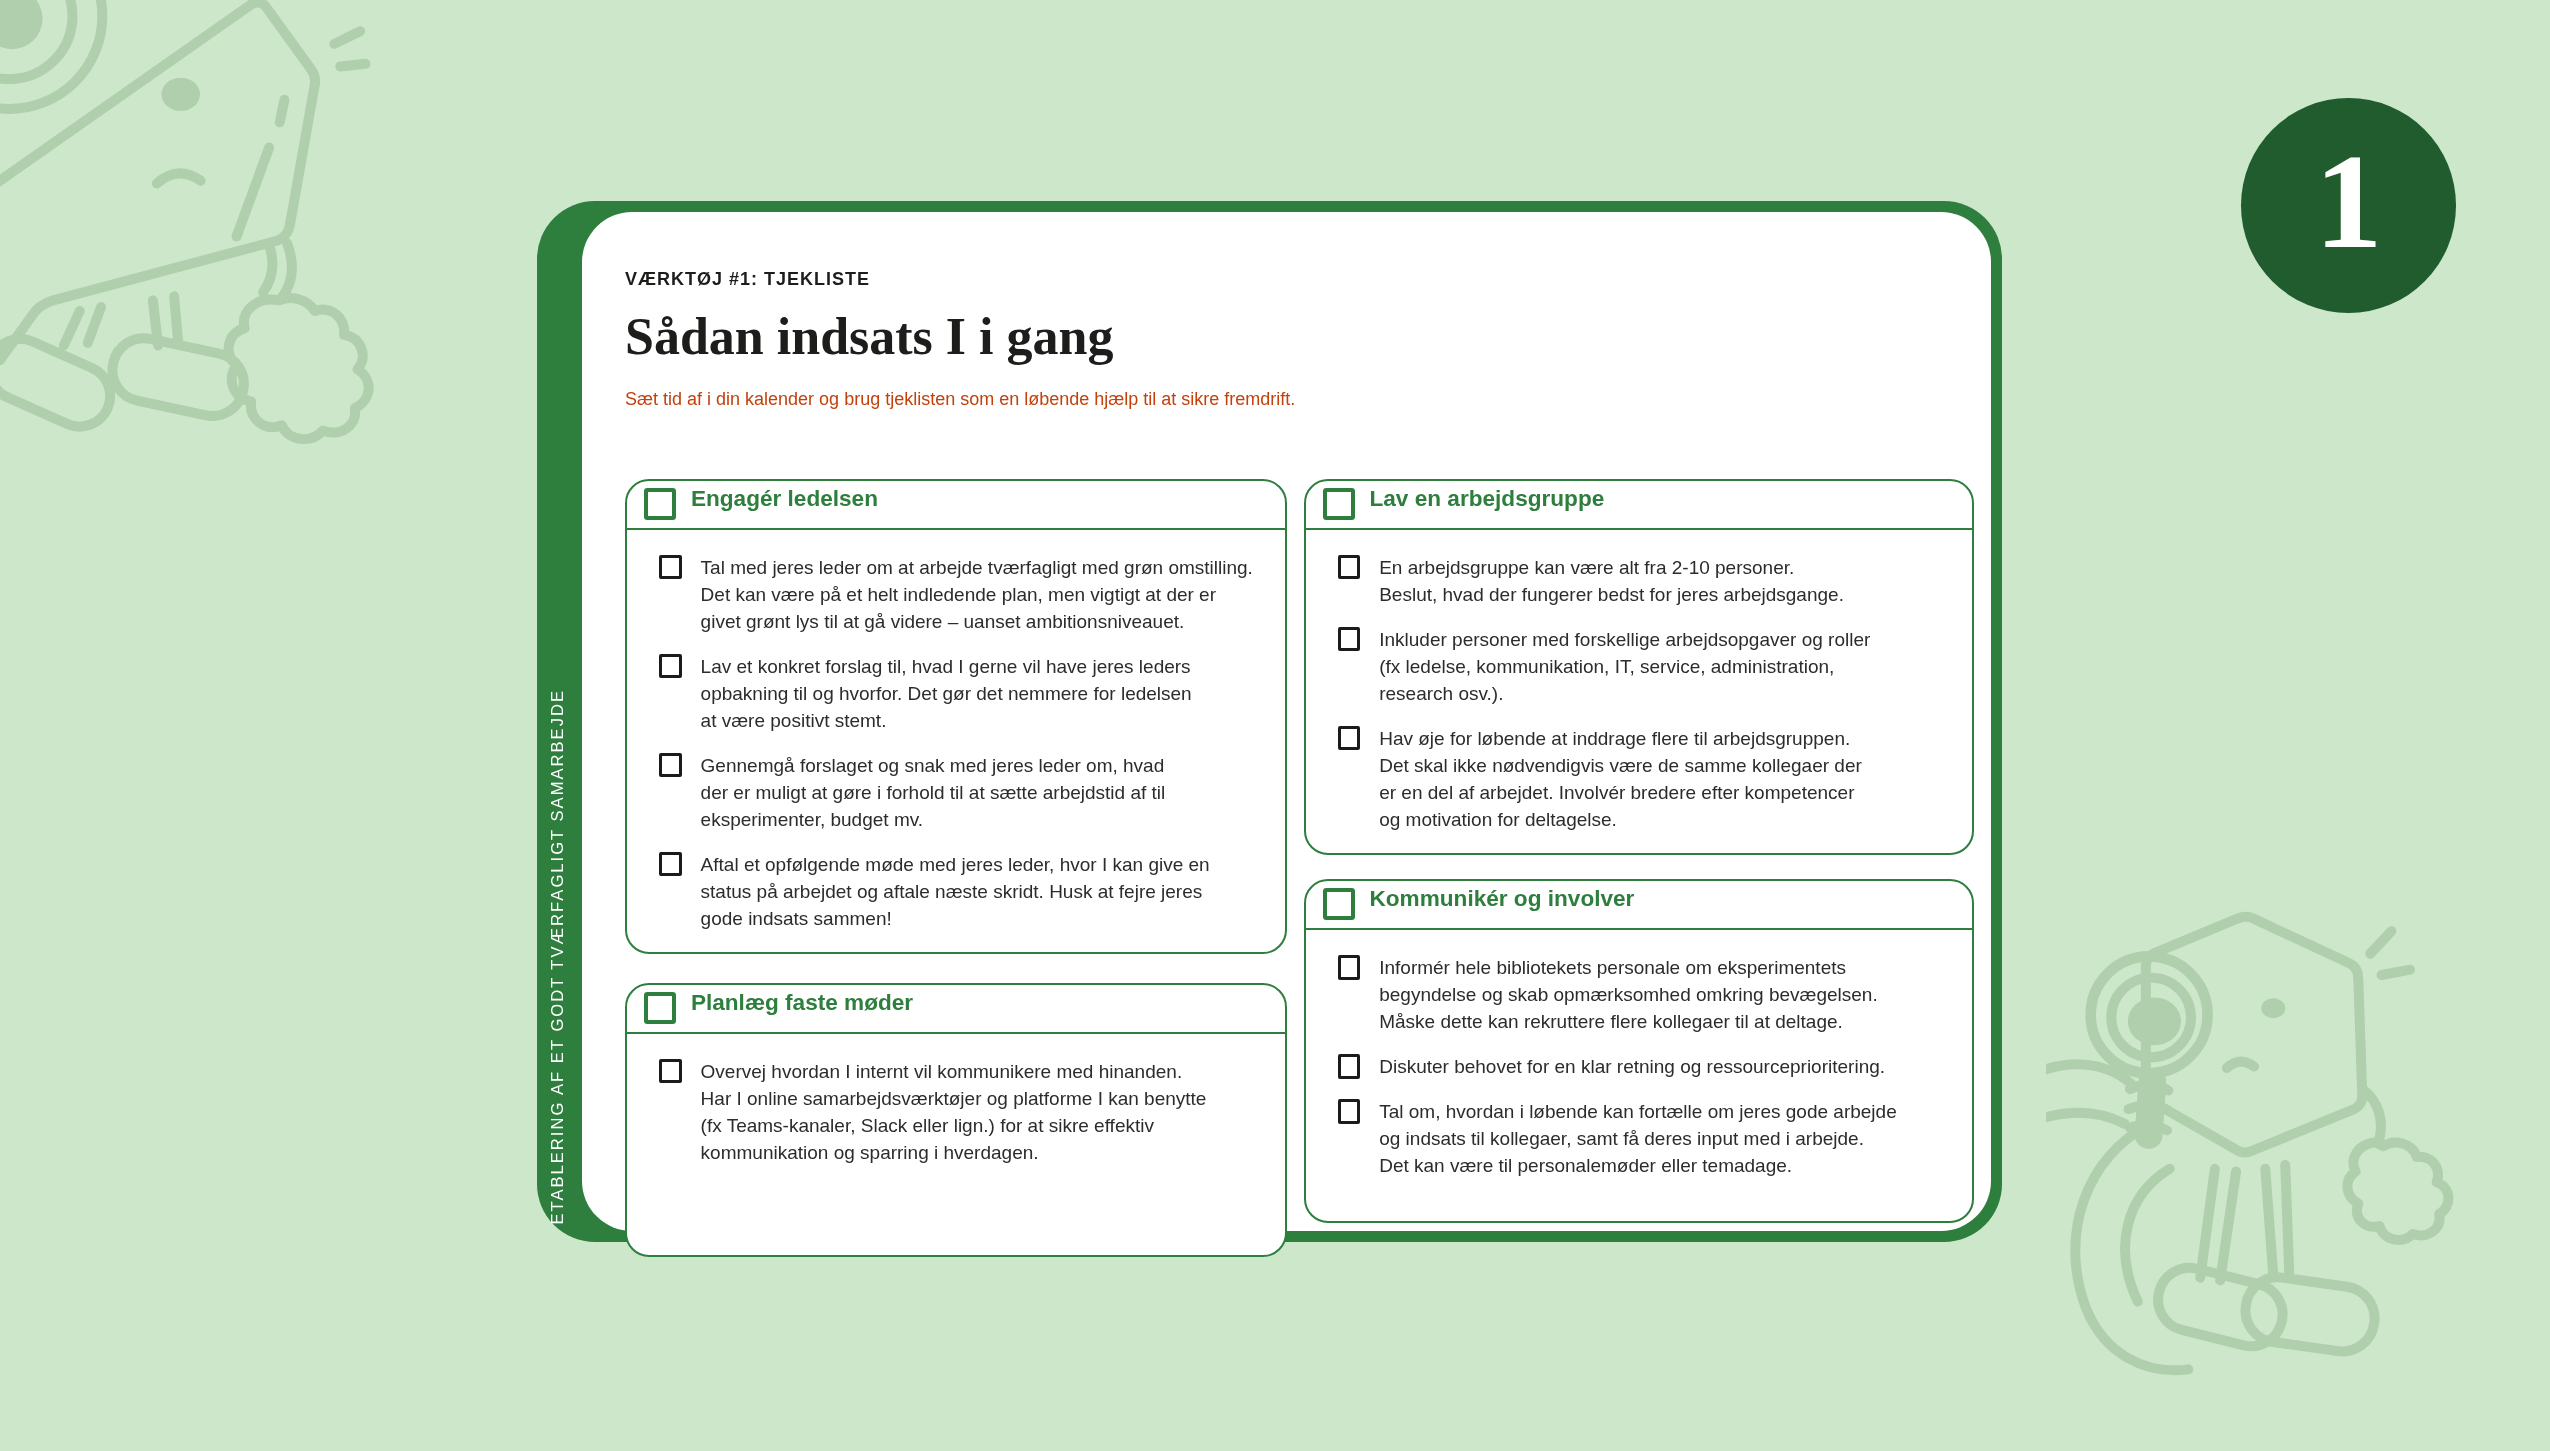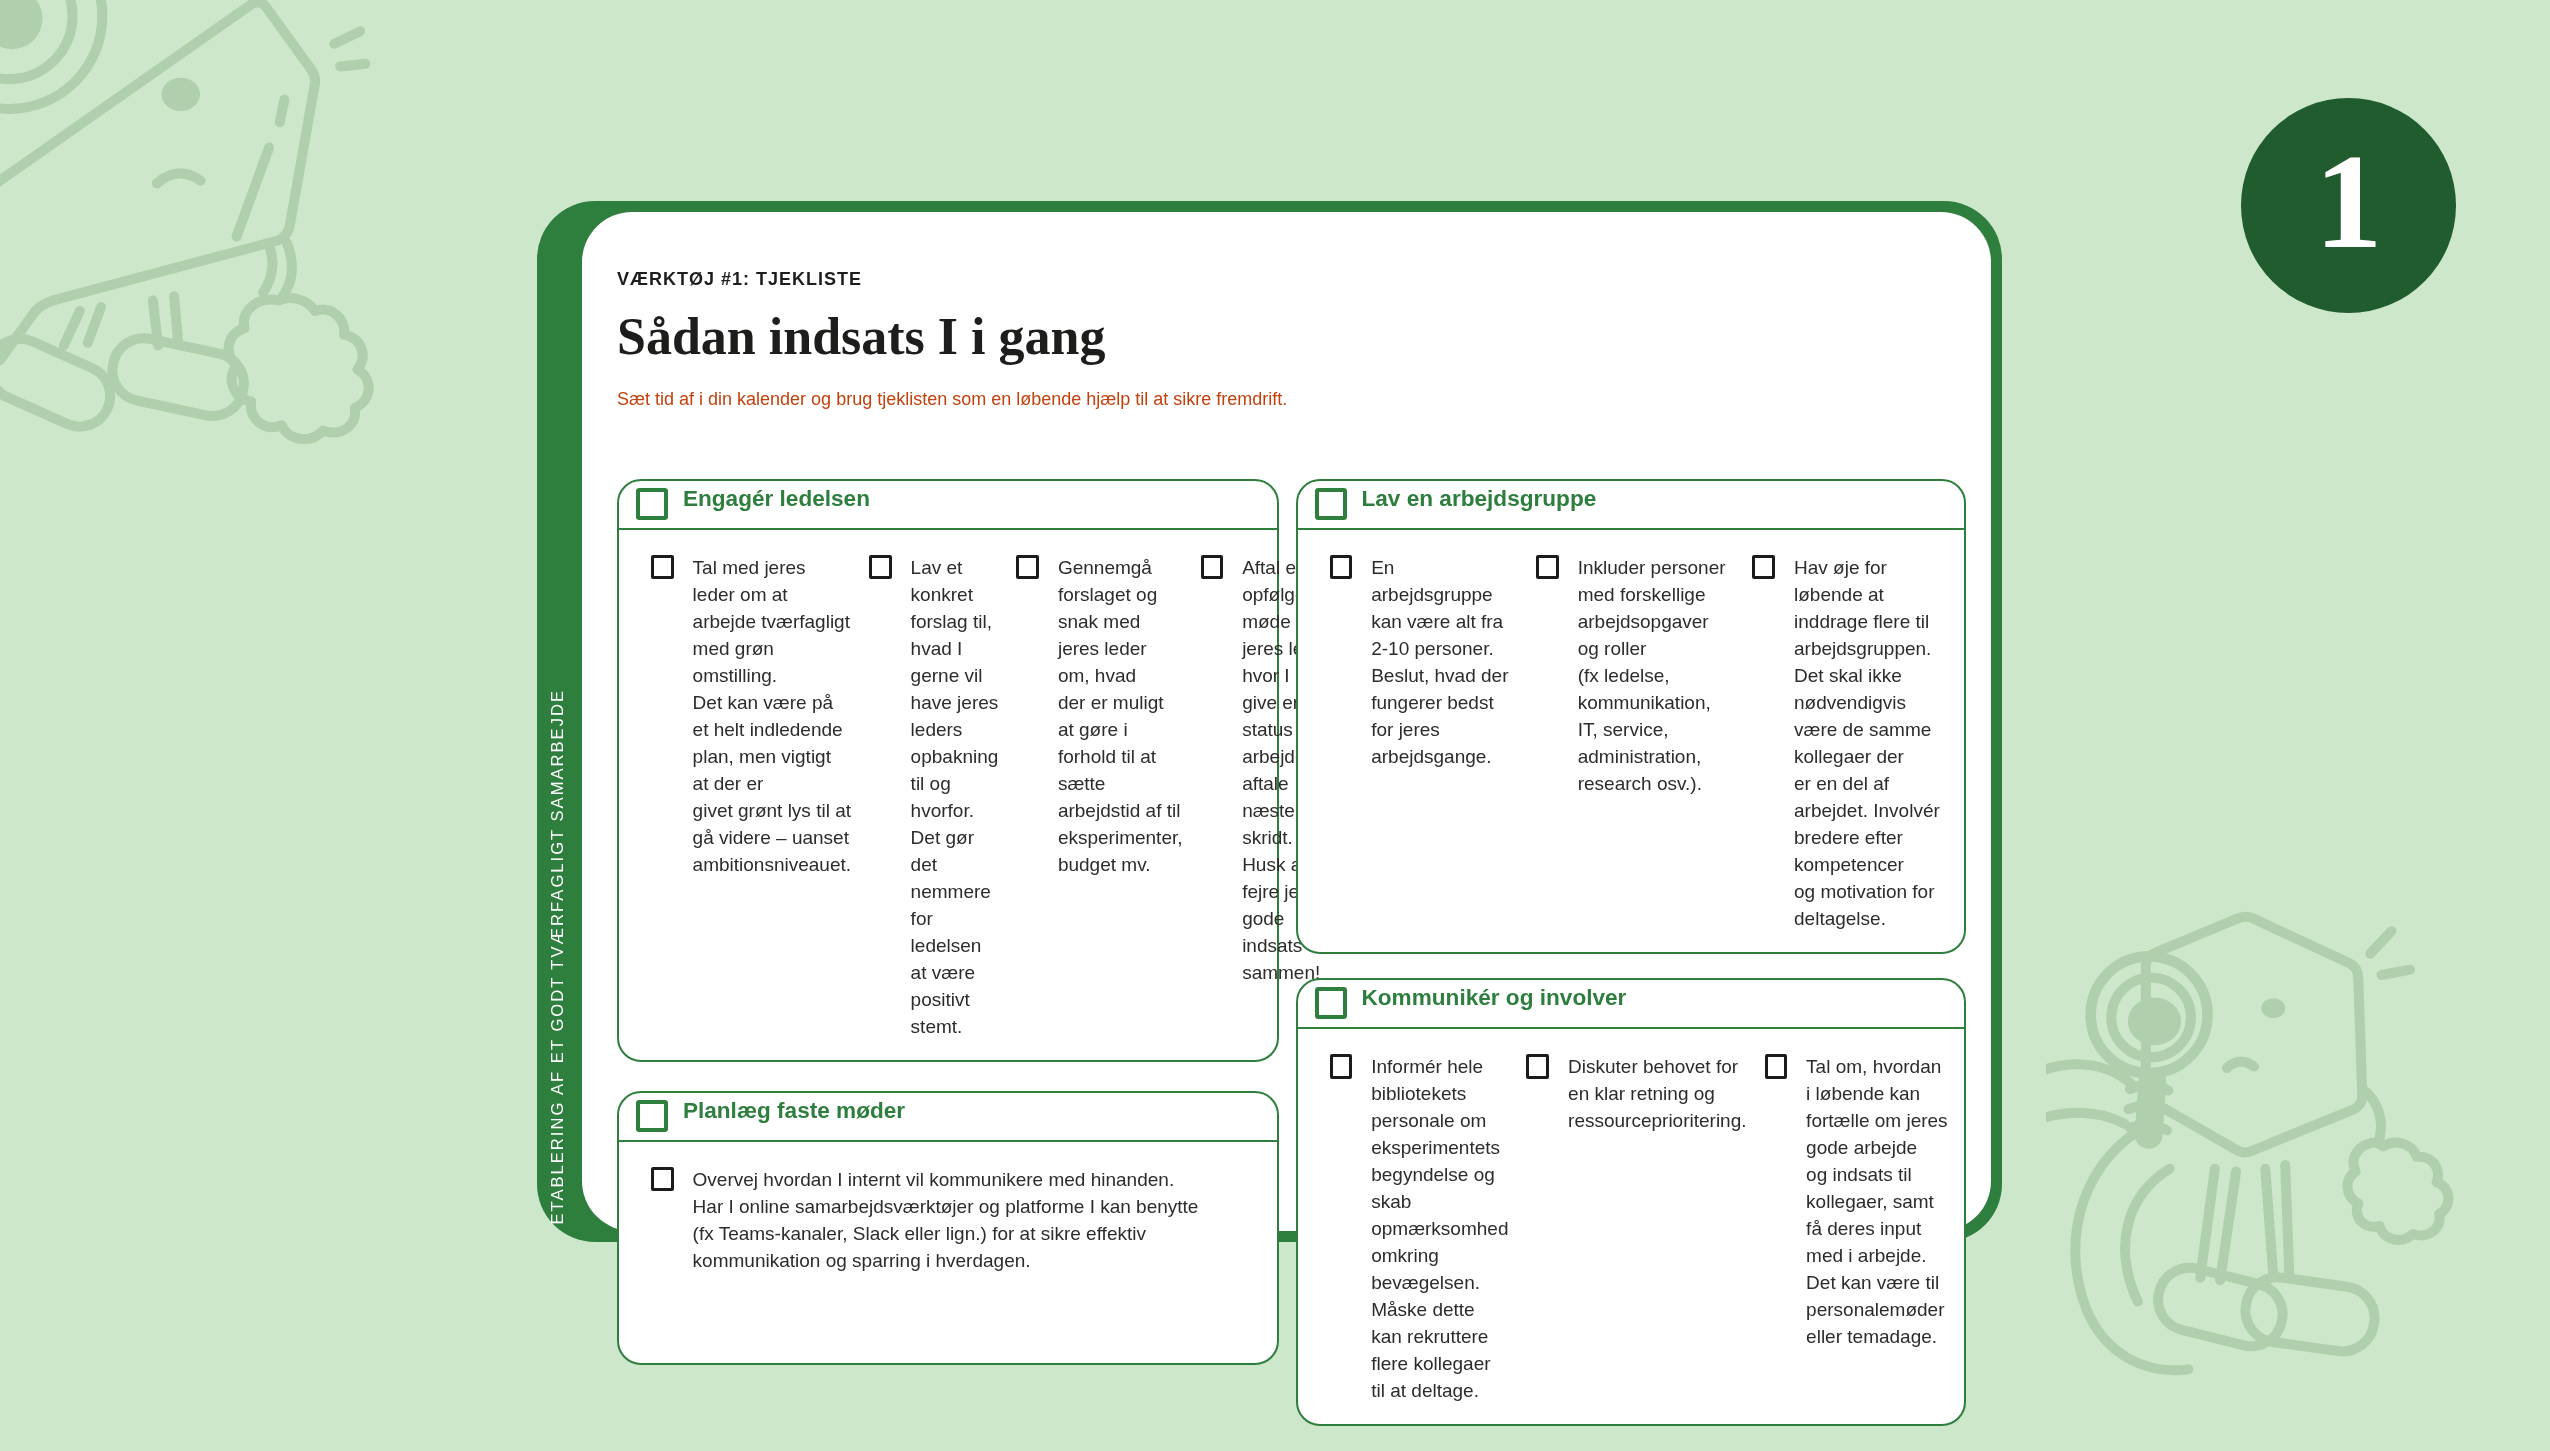--- a/index.html
+++ b/index.html
@@ -12,21 +12,21 @@
 
   
   .card{position:absolute;left:537px;top:201px;width:1465px;height:1041px;
         background:var(--accent,#2e7e3e);border-radius:58px;z-index:2;}
   .card-inner{position:absolute;left:45px;top:11.3px;right:11.3px;bottom:11.3px;
         background:var(--card,#fff);border-radius:50px;}
   .side-label{position:absolute;left:11.3px;bottom:17.3px;writing-mode:vertical-rl;
         transform:rotate(180deg);color:#fff;font-size:16.6px;letter-spacing:2px;
         font-weight:500;white-space:nowrap;z-index:3;}
 
-  .content{position:absolute;left:35px;top:57px;width:1351px;}
+  .content{position:absolute;left:43px;top:57px;width:1351px;}
   .kicker{font-weight:700;font-size:18px;line-height:21px;letter-spacing:1px;color:#1d1d1b;}
   .title{margin:17.3px 0 0;font-family:"Liberation Serif",serif;font-weight:700;
          font-size:52px;line-height:58px;color:#1d1d1b;}
   .subtitle{margin:21px 0 0;font-size:18px;line-height:24px;color:#c2410c;}
 
   .columns{margin-top:68px;display:flex;gap:16.6px;align-items:flex-start;}
   .col{display:flex;flex-direction:column;width:662px;}
   .col-right{width:670px;border-radius:15px;}
   .col .box + .box{margin-top:29px;}
   .col-right .box + .box{margin-top:24.6px;}
@@ -34,21 +34,21 @@
   .box{box-sizing:border-box;border:2.7px solid var(--accent,#2e7e3e);border-radius:24px;background:#fff;width:100%;}
   .box[data-idx="0"]{min-height:416px;}
   .box[data-idx="1"]{min-height:274px;}
   .box[data-idx="2"]{min-height:355px;}
   .box[data-idx="3"]{min-height:344px;}
   .box-head{display:flex;align-items:flex-start;gap:14.6px;padding:7.3px 17.3px;min-height:47px;box-sizing:border-box;}
   .head-check{width:32px;height:32px;border:4.6px solid var(--accent,#2e7e3e);border-radius:3.3px;
          box-sizing:border-box;flex:none;background:#fff;cursor:pointer;}
   .box-title{font-weight:700;font-size:22.6px;line-height:1;color:var(--accent,#2e7e3e);}
   .box-body{border-top:2.7px solid var(--accent,#2e7e3e);padding:24px 16px 20px 32px;
-         display:flex;flex-direction:row;gap:18px;}
+         display:flex;flex-direction:column;gap:18px;}
   .item{display:flex;gap:19px;align-items:flex-start;}
   .item-check{width:22.6px;height:24.6px;border:3.3px solid #1b1b1b;border-radius:2px;
          box-sizing:border-box;flex:none;margin-top:1.3px;background:#fff;cursor:pointer;}
   .item-text{font-size:19px;line-height:27px;color:#2d2c2b;white-space:pre-line;}
 
   .badge{position:absolute;left:2241px;top:98px;width:215px;height:215px;border-radius:50%;
          background:var(--badge,#205c2e);display:flex;align-items:center;justify-content:center;z-index:3;}
   .badge span{font-family:"Liberation Serif",serif;font-weight:700;font-size:136px;
          color:#fff;transform:translateY(-5.3px);}
 </style>

